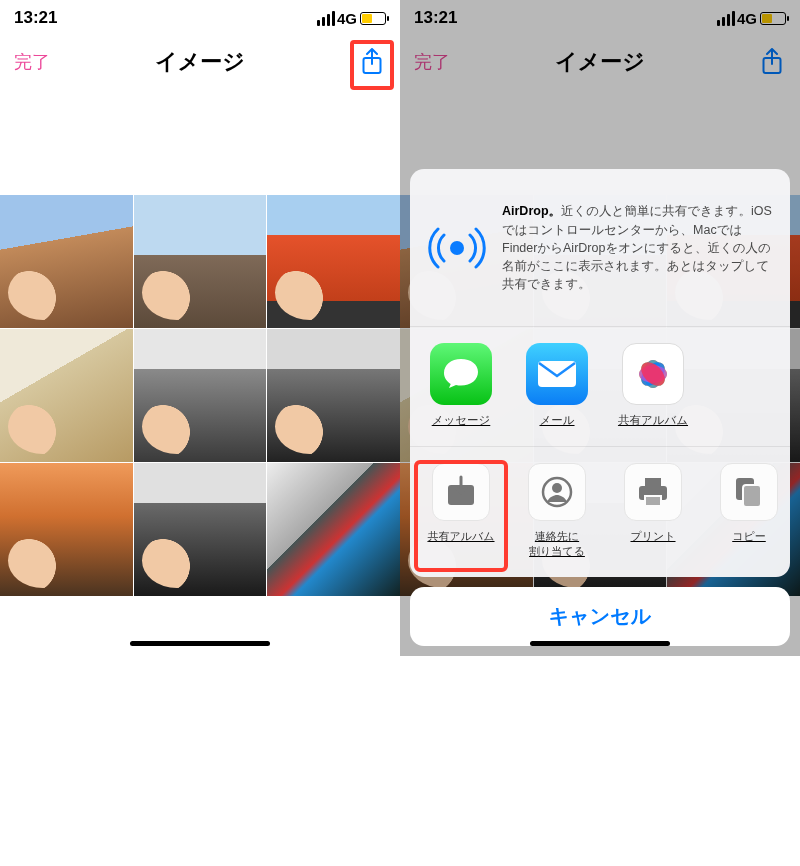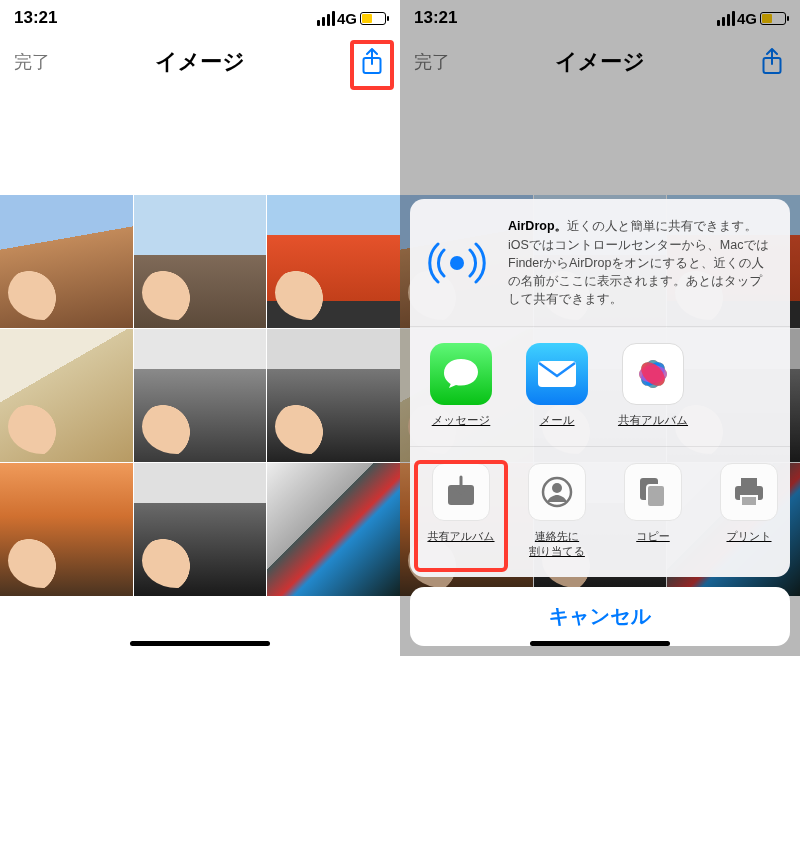--- a/index.html
+++ b/index.html
@@ -14,21 +14,21 @@
   .bars { display:flex; align-items:flex-end; gap:2px; margin-right:2px;}
   .bars span { width:3px; background:#000; display:block; border-radius:1px;}
   .bars span:nth-child(1){height:6px;} .bars span:nth-child(2){height:9px;}
   .bars span:nth-child(3){height:12px;} .bars span:nth-child(4){height:15px;}
   .battery { width:26px; height:13px; border:1.5px solid #000; border-radius:3px; position:relative; margin-left:3px;}
   .battery::after{content:"";position:absolute;right:-4px;top:3px;width:2px;height:5px;background:#000;border-radius:1px;}
   .battery .fill{position:absolute;left:1px;top:1px;bottom:1px;width:40%;background:#ffcc00;border-radius:1px;}
 
   
   .nav { height:52px; display:flex; align-items:center; justify-content:space-between; padding:0 14px; }
-  .nav .done { color:#737373; font-size:18px; }
+  .nav .done { color:#ec4899; font-size:18px; }
   .nav .title { font-size:22px; font-weight:600; color:#000; position:absolute; left:0; right:0; text-align:center; pointer-events:none;}
   .share-btn { width:28px; height:32px; position:relative; color:#007aff; display:flex; align-items:center; justify-content:center;}
   .nav-wrap { position:relative; }
 
   .highlight-share { position:absolute; top:40px; right:6px; width:44px; height:50px; border:4px solid #ff3b30; border-radius:4px; z-index:4;}
 
   
   .photo-area { position:absolute; top:195px; left:0; width:400px; }
   .grid { display:grid; grid-template-columns:repeat(3,1fr); grid-template-rows:repeat(3,133px); gap:1px; }
   .thumb { background:#ccc; position:relative; overflow:hidden;}
@@ -43,21 +43,21 @@
   .t8 { background:linear-gradient(180deg,#e0e0e0 0%,#e0e0e0 30%,#6a6a6a 30%,#1a1a1a 100%); }
   .t9 { background:linear-gradient(135deg,#ededed 0%,#a8a8a8 40%,#455 40%,#c33 55%,#28c 60%,#122 100%); }
   .hand::after{content:"";position:absolute;left:8px;bottom:8px;width:70px;height:55px;background:radial-gradient(circle at 30% 60%,#f1c9a5 0%,#f1c9a5 45%,transparent 46%);border-radius:50%;}
 
   .home-indicator{position:absolute;bottom:10px;left:50%;transform:translateX(-50%);width:140px;height:5px;background:#000;border-radius:3px;}
 
   
   .dim { position:absolute; inset:0; background:rgba(0,0,0,0.28); }
   .sheet { position:absolute; left:10px; right:10px; bottom:10px; display:flex; flex-direction:column; gap:10px; }
   .panel { background:rgba(245,245,247,0.97); border-radius:14px; overflow:hidden; }
-  .airdrop-row { display:flex; align-items:center; gap:20px; padding:18px 16px; border-bottom:1px solid rgba(0,0,0,0.08);}
+  .airdrop-row { display:flex; align-items:center; gap:14px; padding:33px 16px; border-bottom:1px solid rgba(0,0,0,0.08);}
   .airdrop-icon { width:62px; height:62px; flex:none; display:flex; align-items:center;justify-content:center;}
   .airdrop-text { font-size:12.5px; line-height:1.45; color:#4a4a4a; }
   .airdrop-text b { color:#000; font-weight:600; }
 
   .app-row, .action-row { display:flex; gap:18px; padding:16px 12px 18px 12px; overflow:hidden;text-decoration:underline; }
   .app { width:78px; flex:none; text-align:center; font-size:11.5px; color:#333; }
   .app .tile { width:62px; height:62px; border-radius:14px; margin:0 auto 8px; display:flex; align-items:center;justify-content:center; }
   .tile-msg{background:linear-gradient(180deg,#5ff777,#07c215);} 
   .tile-mail{background:linear-gradient(180deg,#3fd0ff,#0a7ef5);} 
   .tile-notes{background:linear-gradient(180deg,#ffe08a 0%,#ffe08a 28%,#fff 28%);} 
@@ -237,37 +237,37 @@
                 <circle cx="17" cy="17" r="14" fill="none" stroke="#777" stroke-width="2.5"></circle>
                 <circle cx="17" cy="13" r="5" fill="#777"></circle>
                 <path d="M7 27c2-5 7-7 10-7s8 2 10 7" fill="#777"></path>
               </svg>
           </div>
           <div style="white-space:pre-line">連絡先に
 割り当てる</div>
         </div>
         <div class="action">
           <div class="chip">
-            <svg width="32" height="34" viewBox="0 0 32 34">
-                <rect x="3" y="3" width="18" height="22" rx="3" fill="#777"></rect>
-                <rect x="10" y="10" width="18" height="22" rx="3" fill="#aaa" stroke="#fcfcfc" stroke-width="2"></rect>
-              </svg>
-          </div>
-          <div>コピー</div>
-        </div>
-        <div class="action">
-          <div class="chip">
             <svg width="34" height="32" viewBox="0 0 34 32">
                 <rect x="9" y="2" width="16" height="8" fill="#777"></rect>
                 <rect x="3" y="10" width="28" height="14" rx="3" fill="#777"></rect>
                 <rect x="9" y="20" width="16" height="10" fill="#aaa" stroke="#fcfcfc" stroke-width="2"></rect>
               </svg>
           </div>
           <div>プリント</div>
         </div>
+        <div class="action">
+          <div class="chip">
+            <svg width="32" height="34" viewBox="0 0 32 34">
+                <rect x="3" y="3" width="18" height="22" rx="3" fill="#777"></rect>
+                <rect x="10" y="10" width="18" height="22" rx="3" fill="#aaa" stroke="#fcfcfc" stroke-width="2"></rect>
+              </svg>
+          </div>
+          <div>コピー</div>
+        </div>
       </div>
     </div>
 
     <div class="cancel-btn">キャンセル</div>
   </div>
 
   <div class="highlight-save"></div>
   <div class="home-indicator"></div>
 </div>
 

